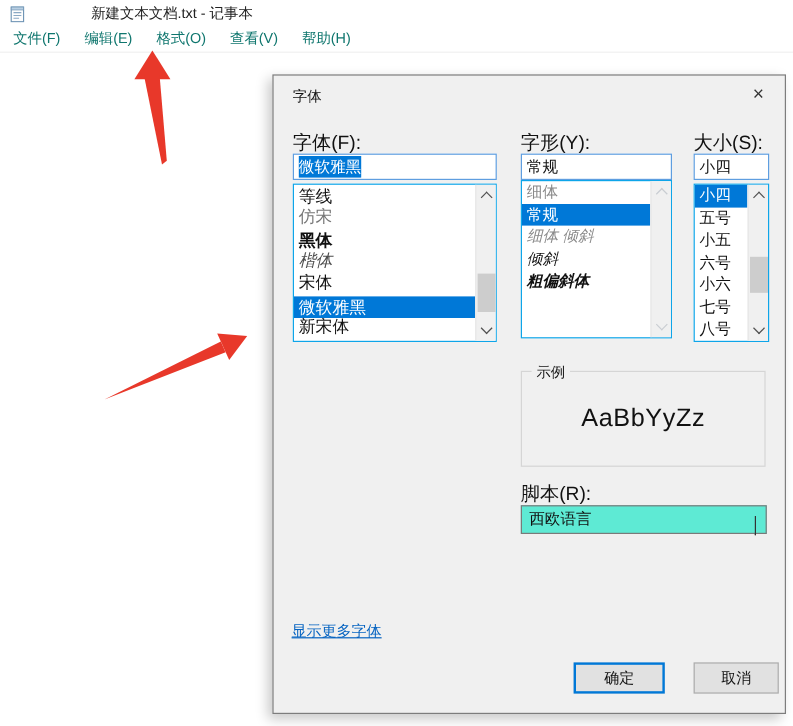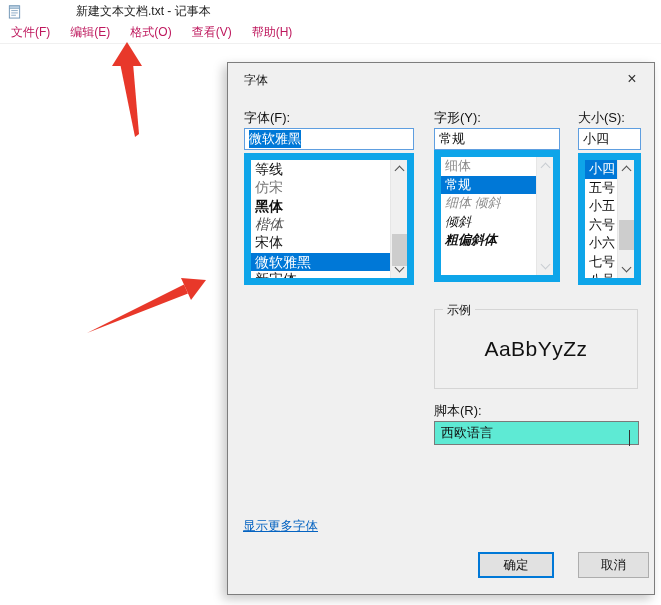--- a/index.html
+++ b/index.html
@@ -10,35 +10,35 @@
     -webkit-font-smoothing:antialiased;
   }
   
   .titlebar { position:absolute; left:0; top:0; width:661px; height:22px;
     background:#ffffff; display:flex; align-items:center; padding-left:7px; }
   .titlebar .app-icon { width:15px; height:15px; margin-right:6px; }
   .titlebar .title-text { font-size:12px; color:#222;margin-left:48px; }
   .menubar { position:absolute; left:0; top:22px; width:661px; height:22px;
     background:#ffffff; display:flex; align-items:center; padding-left:3px;
     border-bottom:1px solid #f0f0f0; }
-  .menu-item { font-size:12px; color:#be185d; padding:3px 8px; margin-right:4px; cursor:default; }
+  .menu-item { font-size:12px; color:#0f766e; padding:3px 8px; margin-right:4px; cursor:default; }
   
   .dialog { position:absolute; left:227px; top:62px; width:428px; height:533px;
     background:#f0f0f0; border:1px solid #7d7d7d;
     box-shadow:-4px 4px 10px rgba(0,0,0,0.22); }
   .dlg-title { position:absolute; left:16px; top:9px; font-size:12px; color:#111; }
   .dlg-close { position:absolute; right:6px; top:4px; width:32px; height:24px;
     display:flex; align-items:center; justify-content:center;
     font-size:16px; color:#333; cursor:default; }
-  .fld-label { position:absolute; font-size:13px; color:#111; }
+  .fld-label { position:absolute; font-size:16px; color:#111; }
   .edit { position:absolute; height:22px; background:#fff; border:1px solid #5e9ee0;
     font-size:13px; color:#111; display:flex; align-items:center; padding-left:4px; }
   .edit .hl { background:#0078d7; color:#fff; }
   
-  .listbox { position:absolute; background:#fff; border:7px solid #0ea5e9; display:flex; }
+  .listbox { position:absolute; background:#fff; border:1px solid #0ea5e9; display:flex; }
   .lb-items { flex:1; overflow:hidden; }
   .list-item { height:18.5px; line-height:18.5px; padding-left:4px; font-size:14px;
     color:#111; white-space:nowrap; cursor:default; }
   .style-list .list-item, .size-list .list-item { font-size:13px; }
   .list-item.selected { background:#0078d7; color:#fff; }
   .list-item.hei  { font-weight:bold; }
   .list-item.song { font-family:"Liberation Serif","DejaVu Serif",serif; }
   .list-item.fang { font-family:"Liberation Serif","DejaVu Serif",serif; color:#767676; }
   .list-item.kai  { font-family:"Liberation Serif","DejaVu Serif",serif; font-style:italic; color:#4d4d4d; }
   .list-item.light { color:#8a8a8a; }

